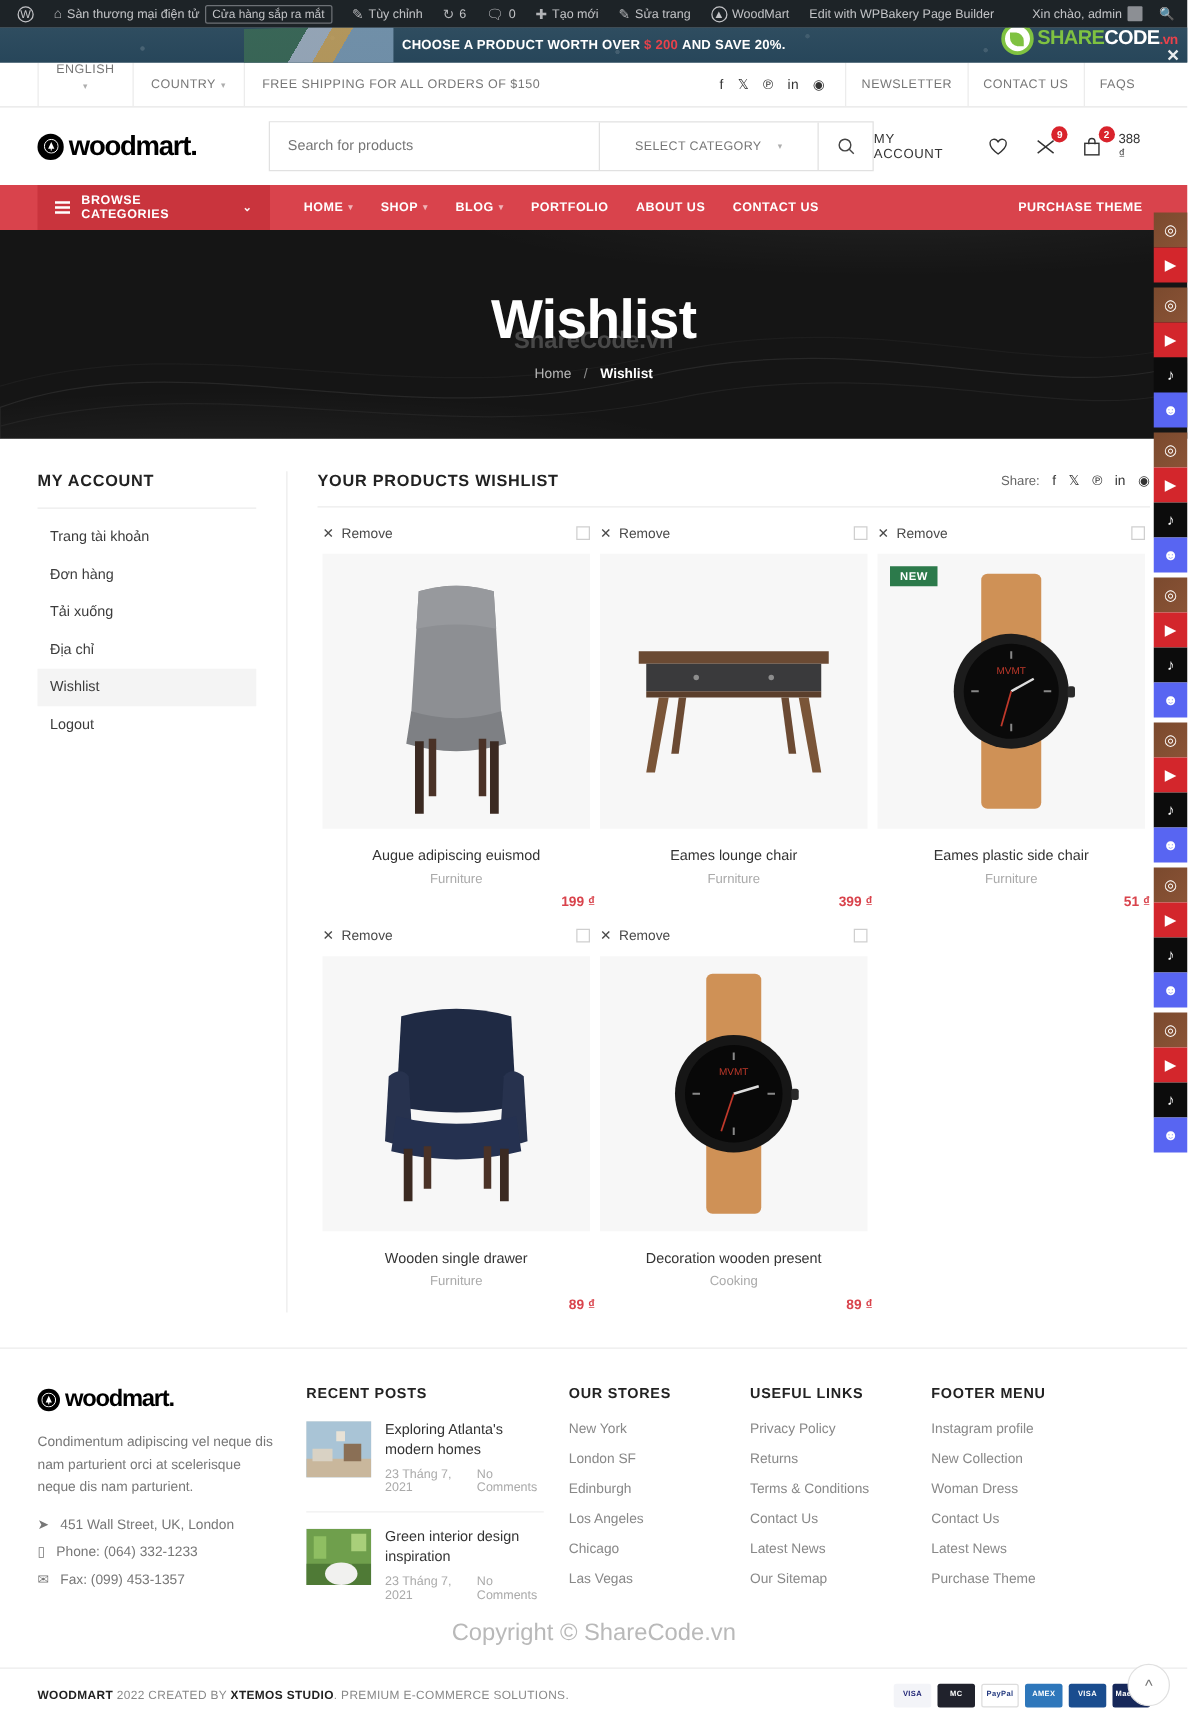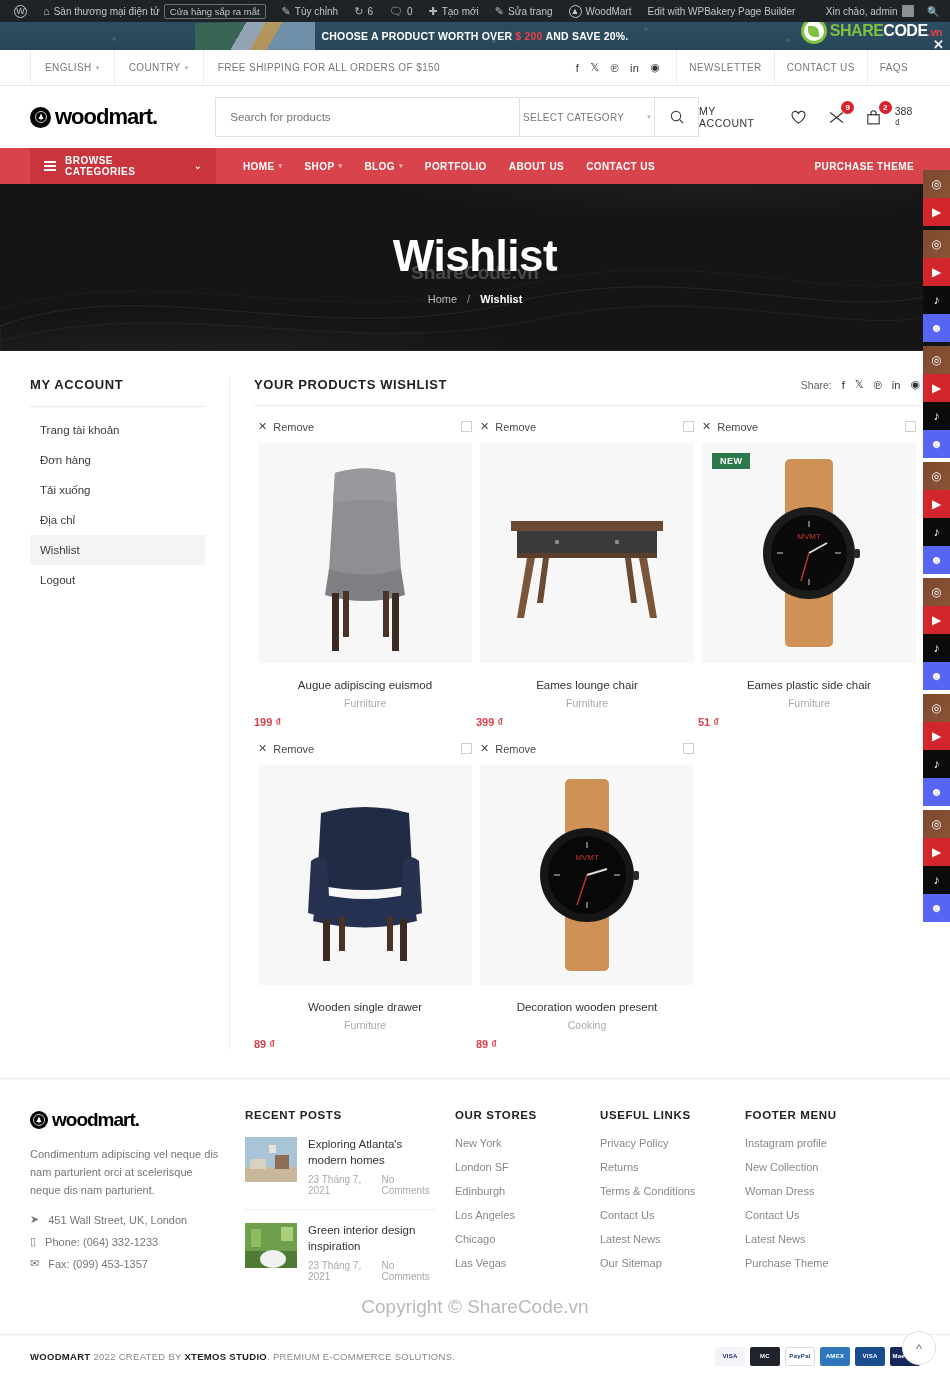--- a/index.html
+++ b/index.html
@@ -46,37 +46,37 @@
   .sc-leaf i{display:block;width:11px;height:11px;background:#7fc241;border-radius:0 60% 0 60%;}
   .sc-text{font-size:16px;font-weight:bold;letter-spacing:-.5px;}
   .sc-text .g{color:#7fc241;} .sc-text .w{color:#fff;} .sc-text .r{color:#e8424b;font-size:11px;}
   .promo-close{position:absolute;right:6px;bottom:-2px;color:#fff;font-size:13px;opacity:.9;}
 
   
   .topbar { height:36px; border-bottom:1px solid #e6e6e6; display:flex; align-items:stretch;
             font-size:10px; color:#777; letter-spacing:.4px; }
   .topbar .inner{ width:890px; margin:0 auto; display:flex; align-items:stretch; }
   .tb-item{ display:flex; align-items:center; padding:0 14px; border-right:1px solid #ececec; gap:4px; white-space:nowrap;}
-  .tb-item:first-child{border-left:1px solid #ececec;}
+  .tb-item:first-child{border-left:1px solid #ececec;flex-direction:column;}
   .tb-free{ border-right:none; }
   .tb-right{ margin-left:auto; display:flex; align-items:stretch; }
   .tb-social{ display:flex; align-items:center; gap:11px; padding:0 16px; color:#333; font-size:11px;}
   .tb-link{display:flex;align-items:center;padding:0 12px;border-left:1px solid #ececec;}
   .caret{font-size:7px; opacity:.6;}
 
   
   .header{ height:62px; display:flex; align-items:center; }
   .header .inner{ width:890px; margin:0 auto; display:flex; align-items:center; gap:0; }
   .logo{ display:flex; align-items:center; gap:4px; font-size:22px; font-weight:bold; letter-spacing:-1px; color:#000; }
   .logo-mark{ width:21px;height:21px;border-radius:50%;background:#000;display:flex;align-items:center;justify-content:center;}
   .logo-mark svg{width:12px;height:12px;}
   .searchbox{ margin-left:58px; width:492px; height:40px; border:1px solid #e1e1e1; display:flex; align-items:center;}
   .searchbox input{ border:0; outline:0; flex:1; height:100%; padding:0 14px; font-size:11.5px; color:#777;
       font-family:"Liberation Sans",sans-serif;}
-  .search-cat{ display:flex;align-items:center;gap:23px; font-size:10px; color:#777; padding:0 3px; border-left:1px solid #e1e1e1; height:100%; letter-spacing:.3px;}
+  .search-cat{ display:flex;align-items:center;gap:13px; font-size:10px; color:#777; padding:0 28px; border-left:1px solid #e1e1e1; height:100%; letter-spacing:.3px;}
   .search-btn{ width:44px;height:100%; display:flex;align-items:center;justify-content:center; border-left:1px solid #e1e1e1; }
   .hdr-right{ margin-left:auto; display:flex; align-items:center; gap:16px; }
   .my-account{ font-size:10.5px; letter-spacing:.5px; color:#333; }
   .ico-btn{ position:relative; width:22px;height:22px; display:flex;align-items:center;justify-content:center; color:#333;}
   .badge{ position:absolute; top:-5px; right:-7px; background:#d9232c; color:#fff; font-size:8px;
           width:13px;height:13px;border-radius:50%;display:flex;align-items:center;justify-content:center;font-weight:bold;}
   .cart-total{ font-size:10.5px; color:#333; margin-left:-6px;}
 
   
   .nav{ height:36px; background:#d9434c; display:flex; align-items:stretch; color:#fff; }
@@ -124,21 +124,21 @@
   .cell-head{ display:flex; align-items:center; padding:0 4px 10px 4px; }
   .remove{ display:flex;align-items:center;gap:6px;font-size:11px;color:#4a4a4a;}
   .xmark{font-size:11px;}
   .chk{ margin-left:auto; width:11px;height:11px;border:1px solid #cfcfcf;background:#fff;}
   .thumb{ height:220px; background:#f7f7f7; position:relative; display:flex; align-items:center; justify-content:center;
           margin:0 4px; overflow:hidden;}
   .badge-new{ position:absolute; left:10px; top:10px; background:#2c7a4b; color:#fff; font-size:9px; font-weight:bold;
               padding:3px 8px; letter-spacing:.5px; }
   .p-name{ text-align:center; font-size:11.5px; color:#333; margin-top:16px;}
   .p-cat{ text-align:center; font-size:10.5px; color:#aaa; margin-top:6px;}
-  .p-price{ text-align:left; font-size:11px; color:#d9434c; font-weight:bold; margin-top:7px;}
+  .p-price{ text-align:right; font-size:11px; color:#d9434c; font-weight:bold; margin-top:7px;}
 
   
   .art{width:100%;height:100%;}
 
   
   .footer{ border-top:1px solid #ececec; margin-top:28px; }
   .footer .inner{ width:890px; margin:0 auto; display:flex; padding:30px 0 26px 0; gap:0;}
   .f-col1{ width:215px; padding-right:22px; }
   .f-logo{ display:flex;align-items:center;gap:4px;font-size:19px;font-weight:bold;letter-spacing:-1px;color:#000;}
   .f-logo .logo-mark{width:18px;height:18px;}

